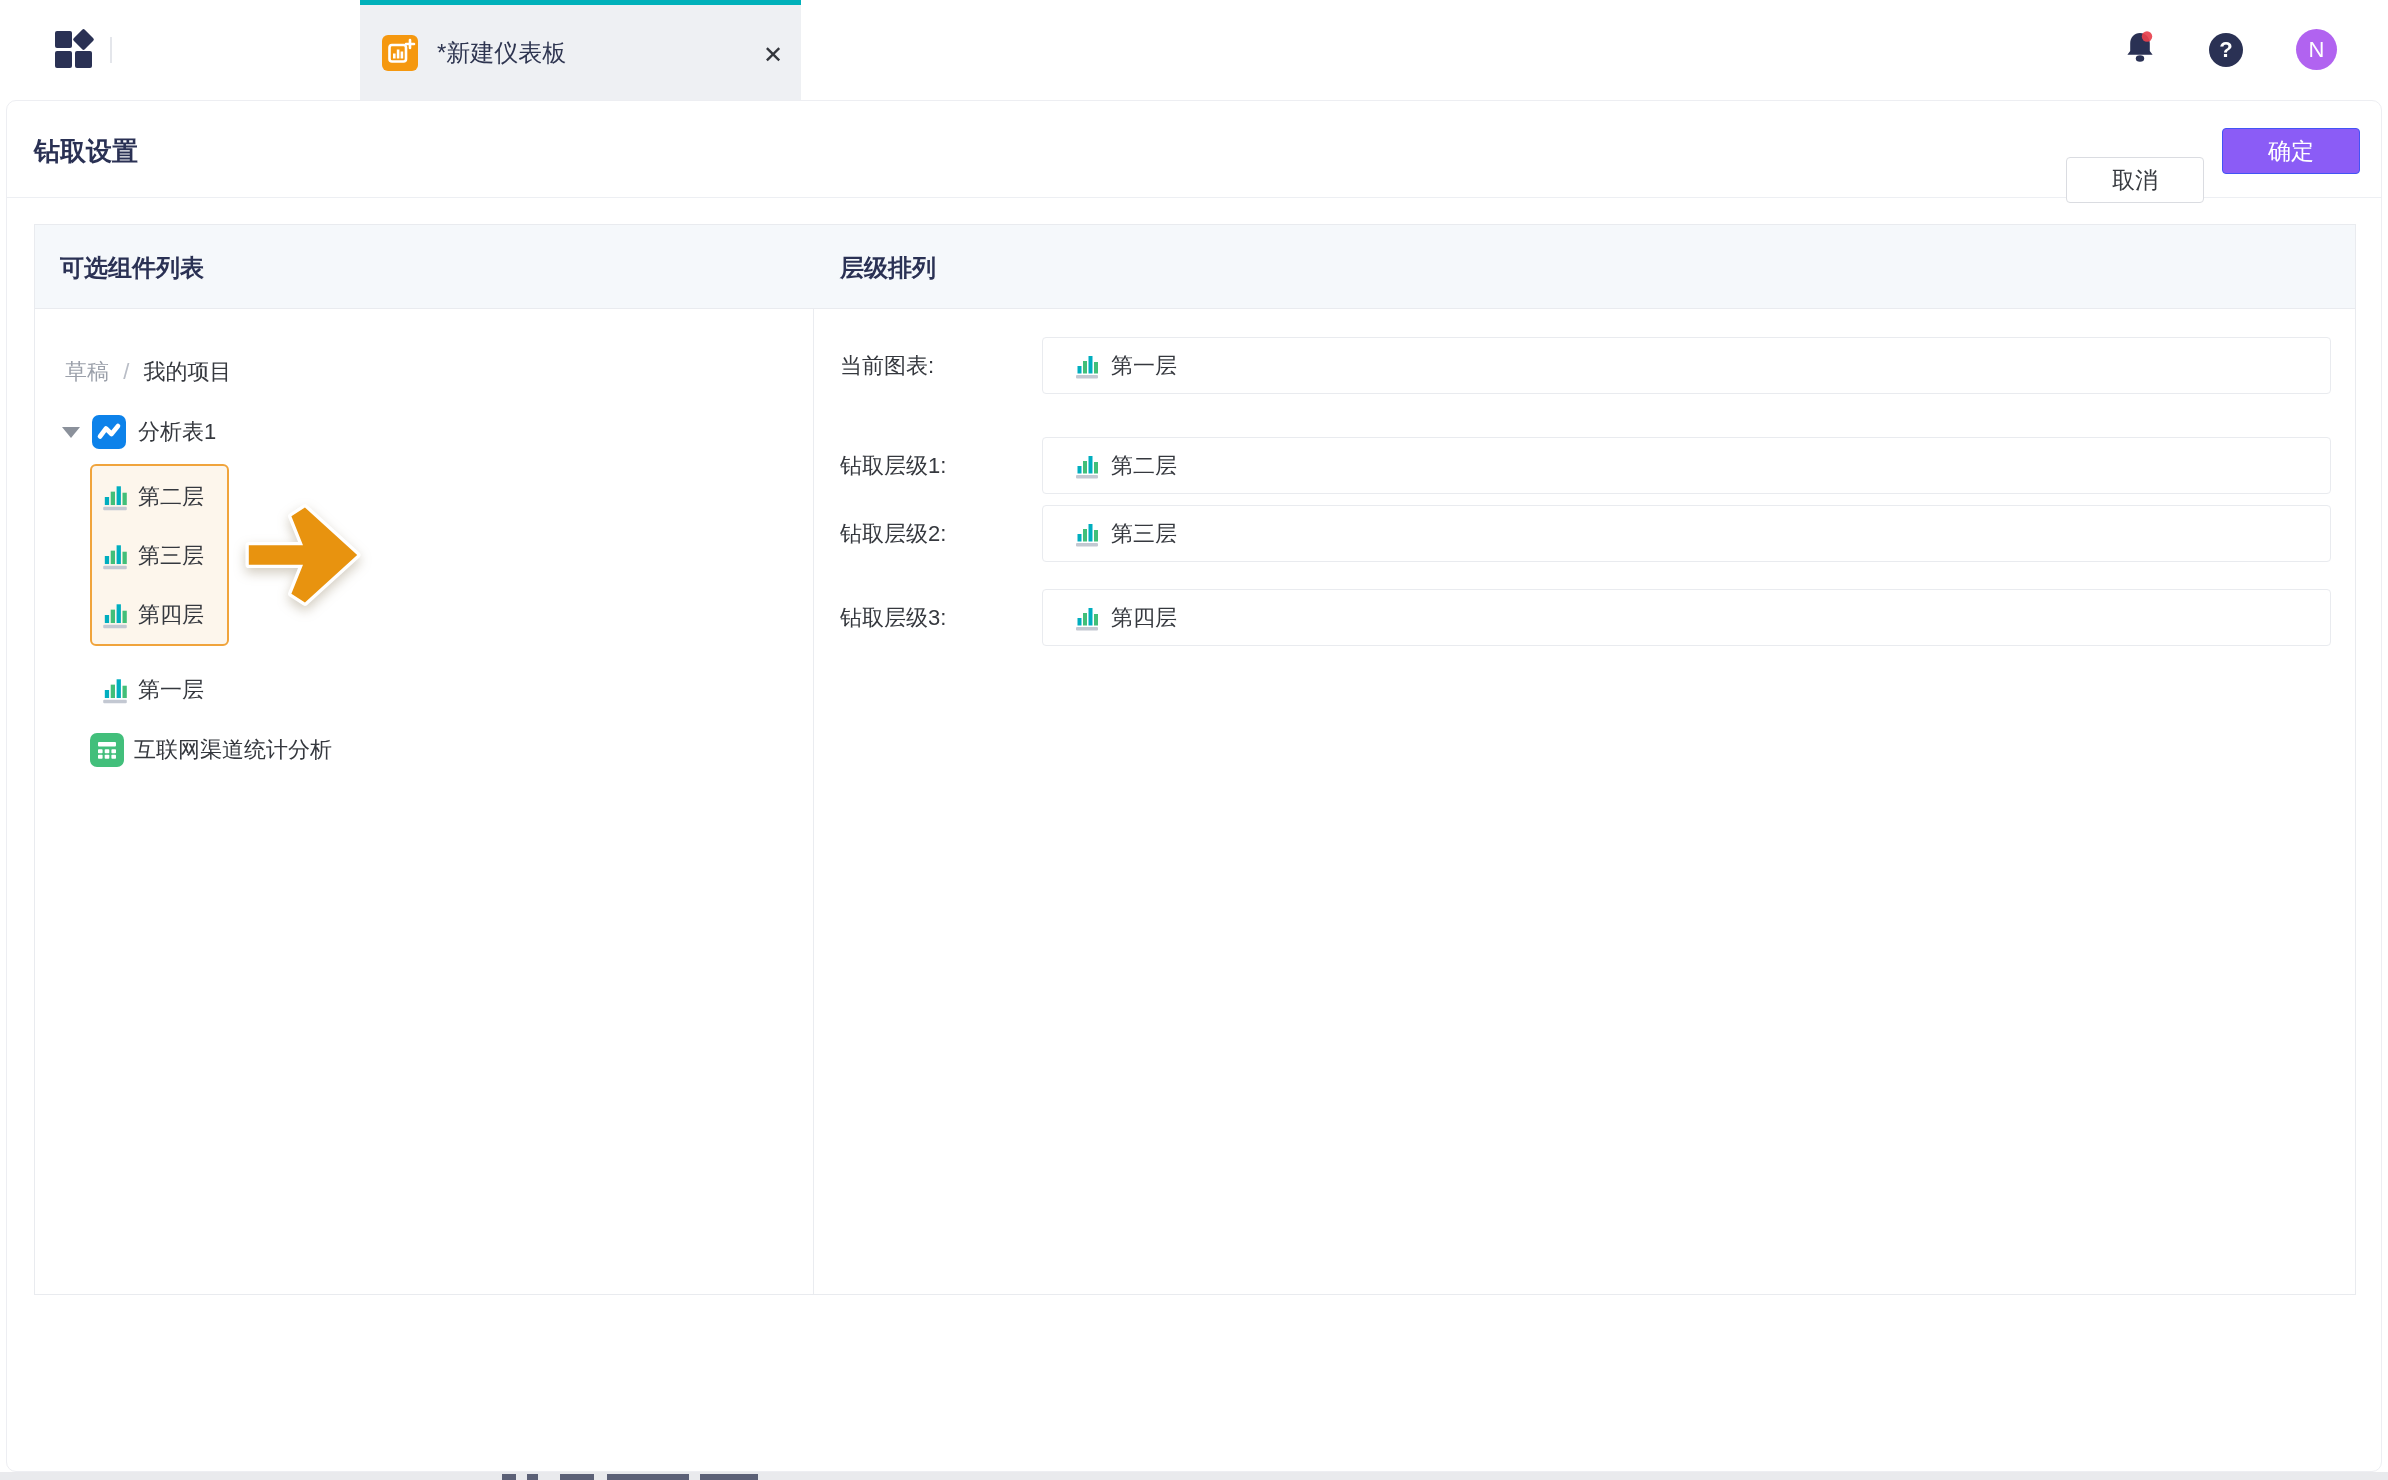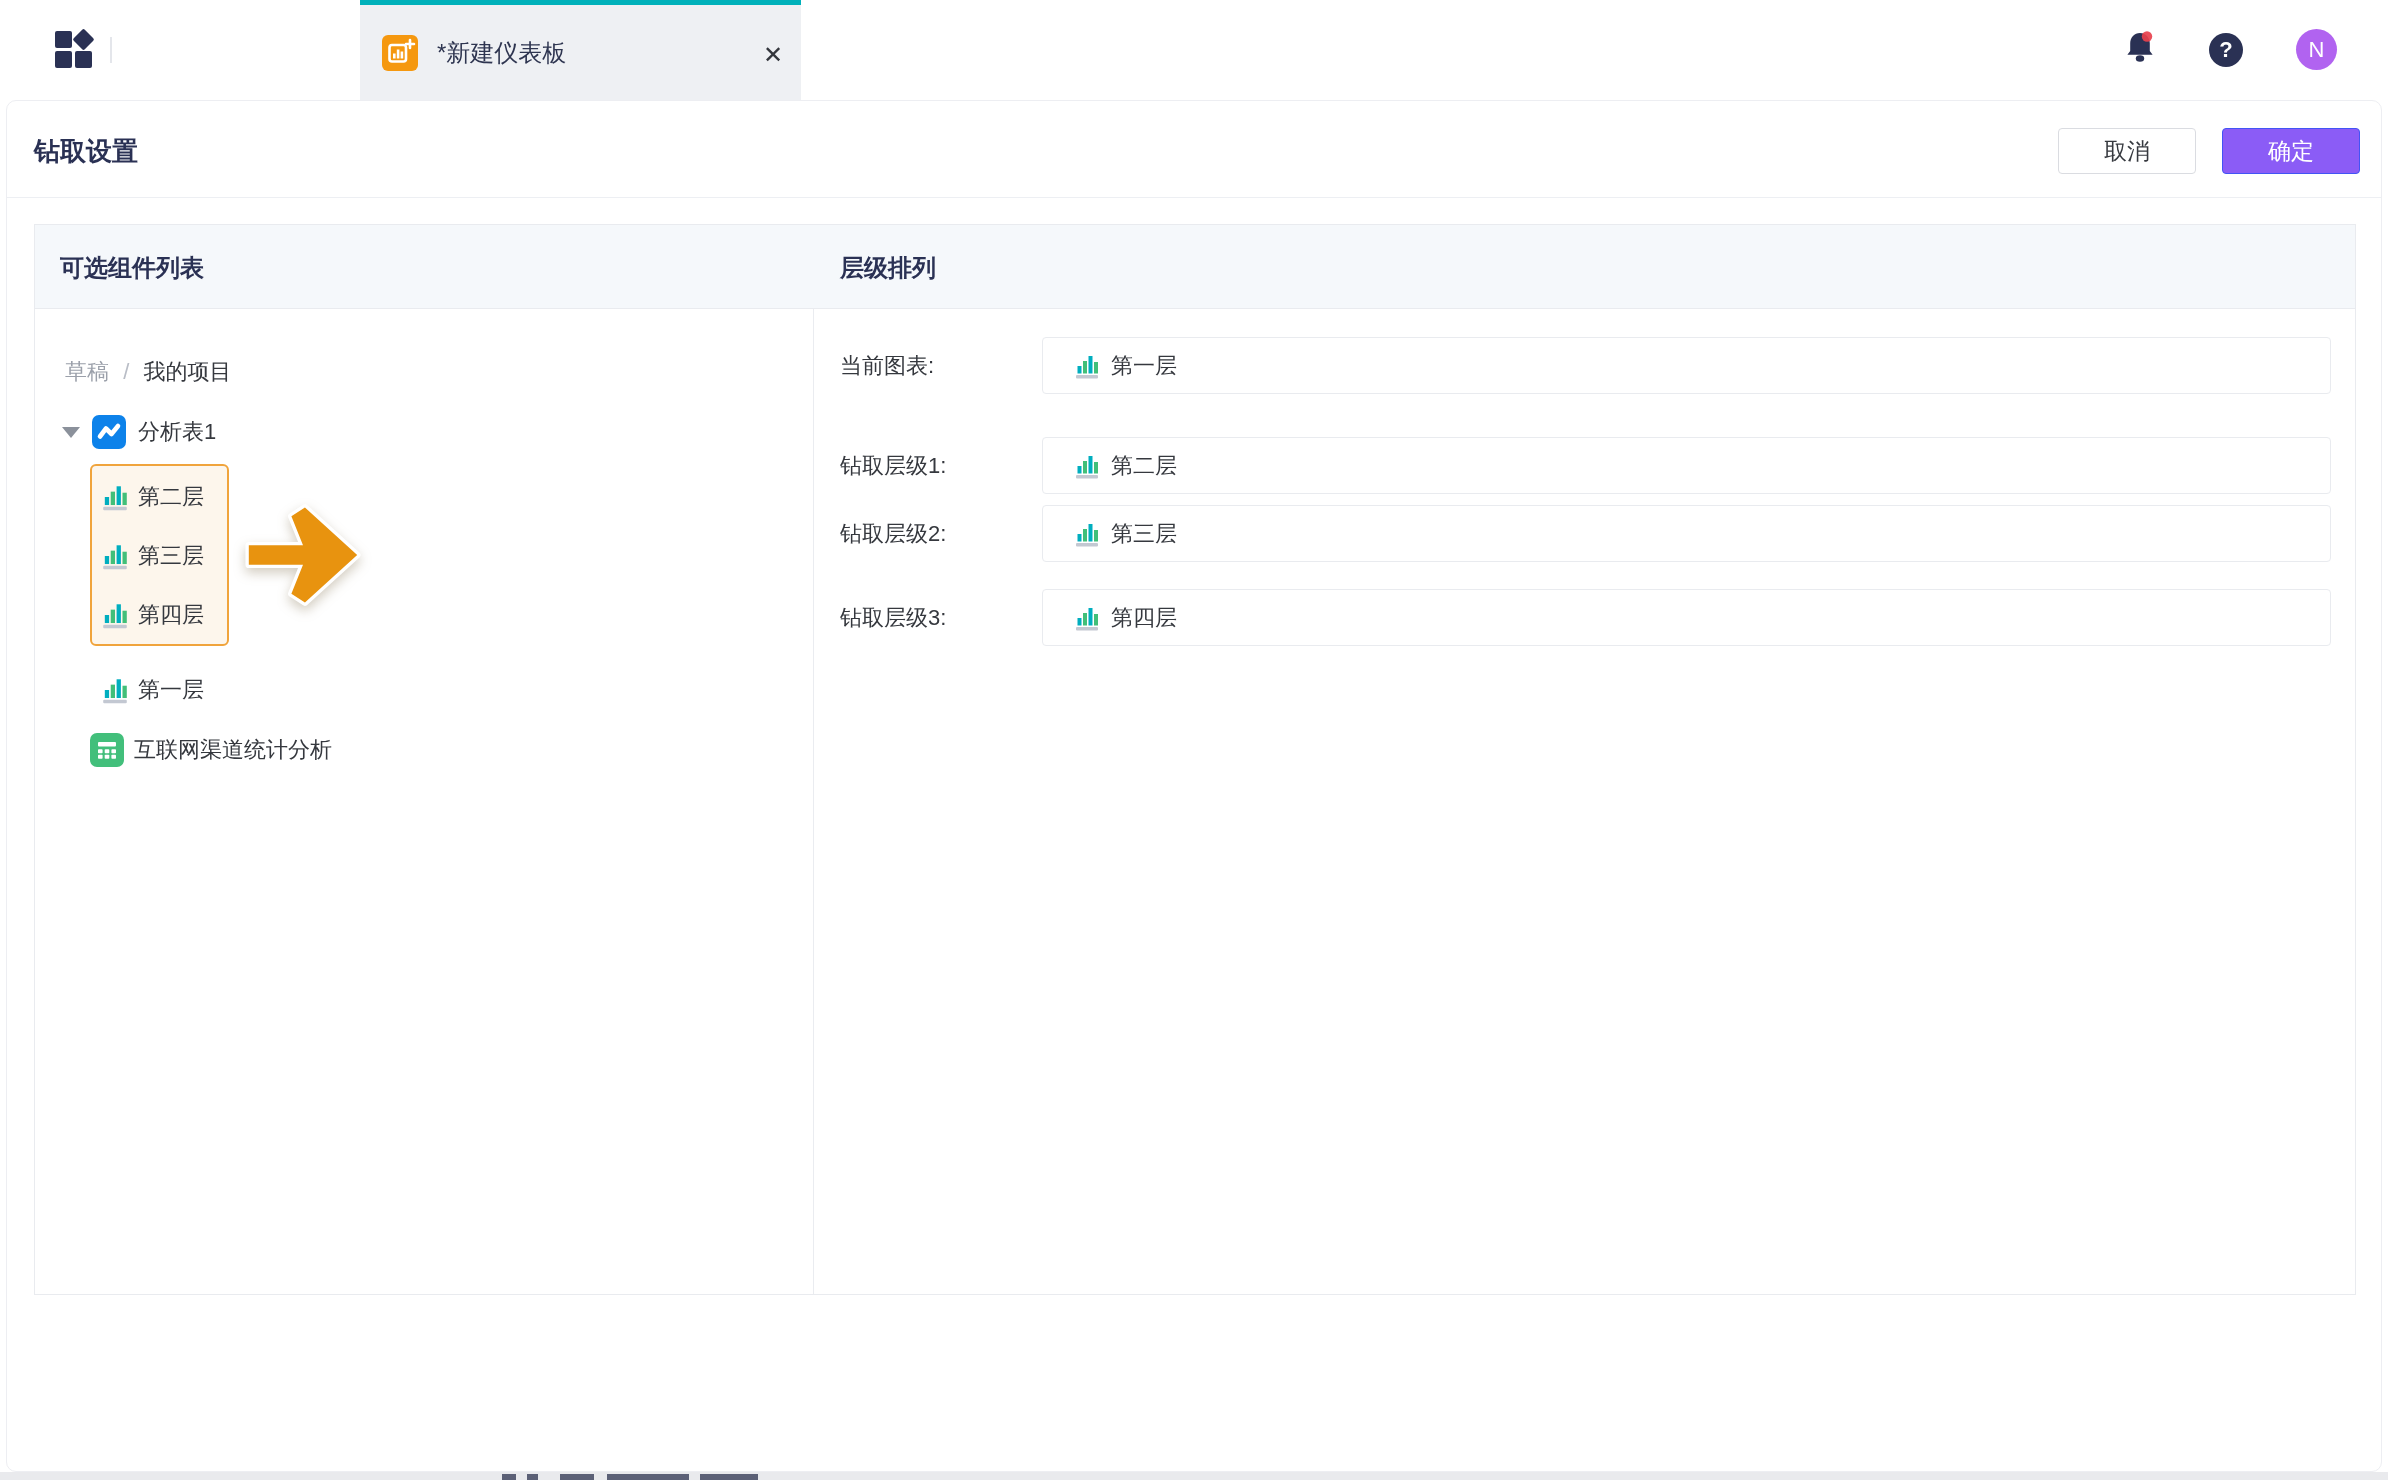--- a/index.html
+++ b/index.html
@@ -28,21 +28,21 @@
             background:#b163f0; color:#fff; font-size:22px;
             display:flex; align-items:center; justify-content:center; }
 
   
   .dialog { position:absolute; left:6px; top:100px; width:2376px; height:1372px; background:#fff;
             border:1px solid #edeef2; border-radius:10px; }
   .dialog-header { position:relative; height:97px; border-bottom:1px solid #edeff3; }
   .dialog-title { position:absolute; left:27px; top:33px; font-size:26px; font-weight:bold; color:#2a3154; }
   .btn { position:absolute; top:27px; width:138px; height:46px; border-radius:4px; font-size:23px;
          display:flex; align-items:center; justify-content:center; cursor:pointer; }
-  .btn-cancel { right:185px; background:#fff; border:1px solid #dadce1; color:#36393f; }
+  .btn-cancel { right:177px; background:#fff; border:1px solid #dadce1; color:#36393f;margin-top:29px; }
   .btn-confirm { right:21px; background:#8b5cf6; border:1px solid #4254f5; color:#fff; }
 
   
   .main-panel { position:absolute; left:27px; top:123px; width:2322px; height:1071px;
                 border:1px solid #e9ebef; background:#fff; }
   .panel-band { position:absolute; left:0; top:0; right:0; height:84px; background:#f5f8fb;
                 border-bottom:1px solid #e9ebef; }
   .band-label { position:absolute; top:27px; font-size:24px; font-weight:bold; color:#2a3154; }
   .band-label.left { left:25px; }
   .band-label.right { left:805px; }

